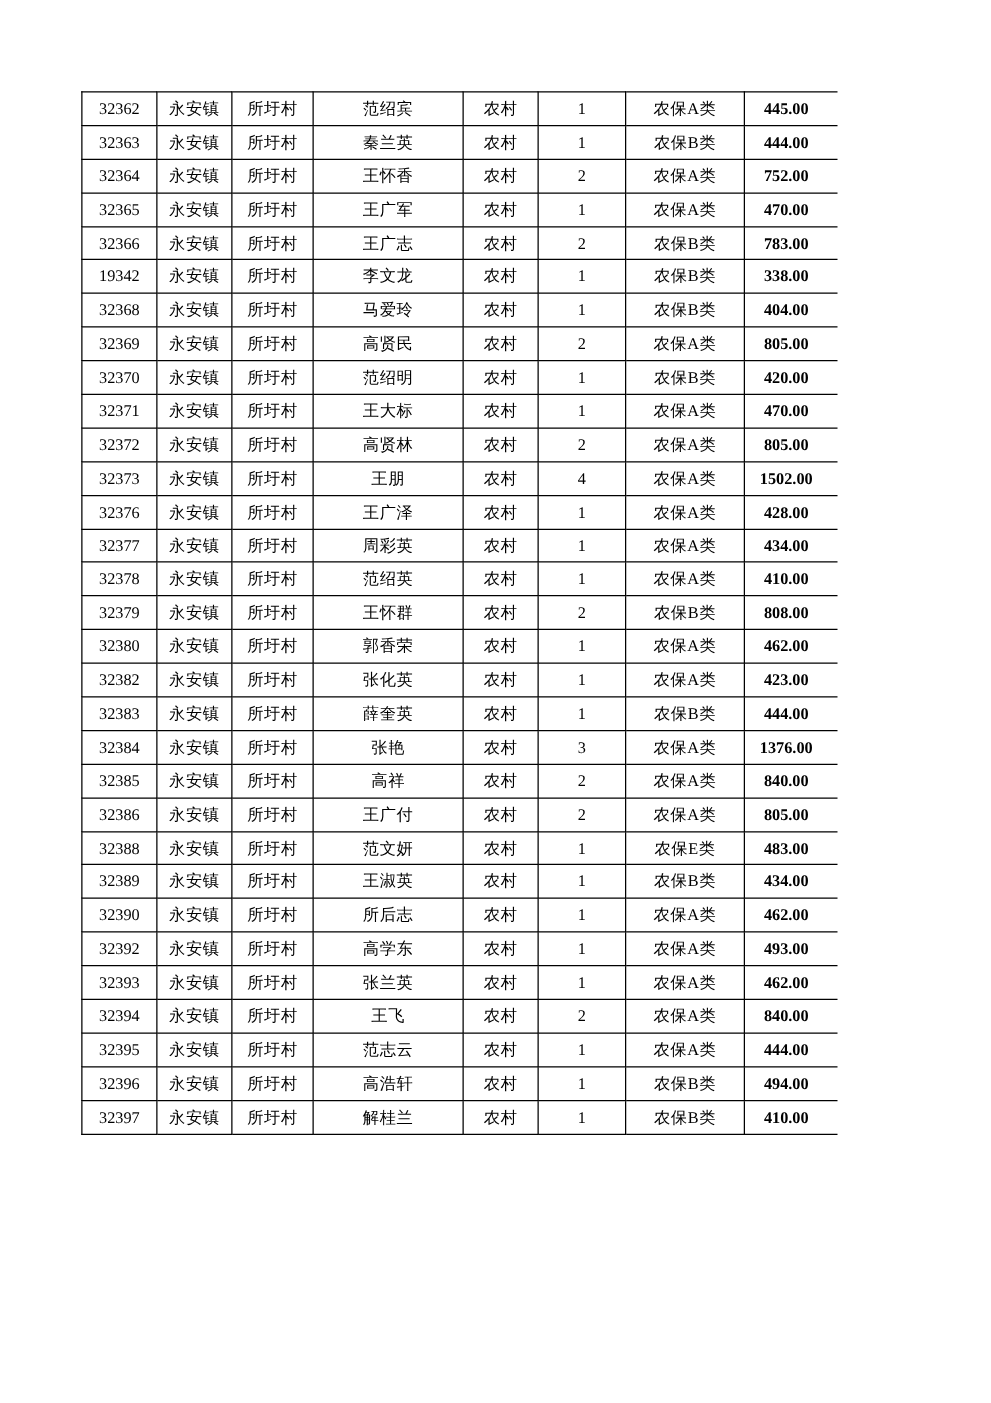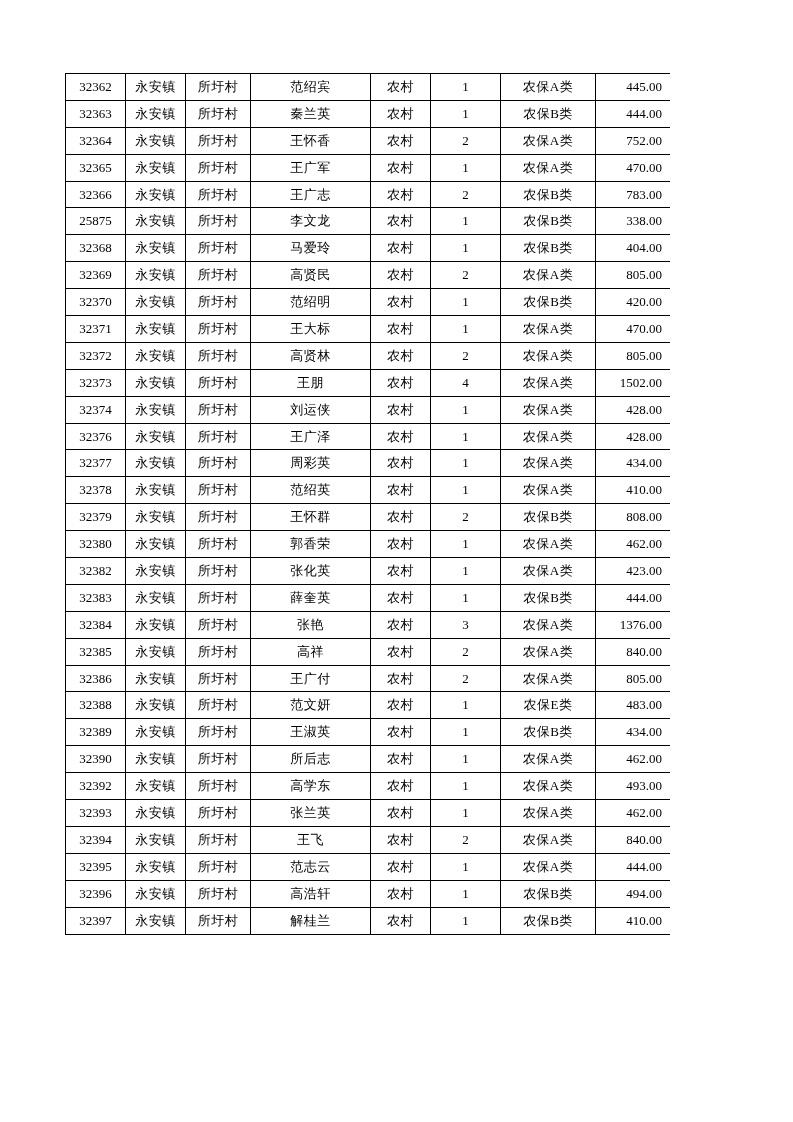--- a/index.html
+++ b/index.html
@@ -29,23 +29,24 @@
     border: 1px solid #000000;
     height: 25.9px;
     padding: 0;
     text-align: center;
     vertical-align: middle;
     white-space: nowrap;
     overflow: hidden;
     letter-spacing: 0.5px;
   }
   table.data-table td.col-amount {
-    text-align: right;
+    text-align: center;
     padding-right: 26px;
     letter-spacing: 0;
+    font-weight: bold;
   }
   table.data-table td.col-id,
   table.data-table td.col-count {
     letter-spacing: 0;
   }
   col.c-id       { width: 60px; }
   col.c-town     { width: 60px; }
   col.c-village  { width: 65px; }
   col.c-name     { width: 120px; }
   col.c-type     { width: 60px; }
@@ -113,21 +114,21 @@
           <td class="col-id">32366</td>
           <td class="col-town">永安镇</td>
           <td class="col-village">所圩村</td>
           <td class="col-name">王广志</td>
           <td class="col-type">农村</td>
           <td class="col-count">2</td>
           <td class="col-category">农保B类</td>
           <td class="col-amount">783.00</td>
         </tr>
         <tr>
-          <td class="col-id">25875</td>
+          <td class="col-id">19342</td>
           <td class="col-town">永安镇</td>
           <td class="col-village">所圩村</td>
           <td class="col-name">李文龙</td>
           <td class="col-type">农村</td>
           <td class="col-count">1</td>
           <td class="col-category">农保B类</td>
           <td class="col-amount">338.00</td>
         </tr>
         <tr>
           <td class="col-id">32368</td>
@@ -181,30 +182,20 @@
         </tr>
         <tr>
           <td class="col-id">32373</td>
           <td class="col-town">永安镇</td>
           <td class="col-village">所圩村</td>
           <td class="col-name">王朋</td>
           <td class="col-type">农村</td>
           <td class="col-count">4</td>
           <td class="col-category">农保A类</td>
           <td class="col-amount">1502.00</td>
-        </tr>
-        <tr>
-          <td class="col-id">32374</td>
-          <td class="col-town">永安镇</td>
-          <td class="col-village">所圩村</td>
-          <td class="col-name">刘运侠</td>
-          <td class="col-type">农村</td>
-          <td class="col-count">1</td>
-          <td class="col-category">农保A类</td>
-          <td class="col-amount">428.00</td>
         </tr>
         <tr>
           <td class="col-id">32376</td>
           <td class="col-town">永安镇</td>
           <td class="col-village">所圩村</td>
           <td class="col-name">王广泽</td>
           <td class="col-type">农村</td>
           <td class="col-count">1</td>
           <td class="col-category">农保A类</td>
           <td class="col-amount">428.00</td>

